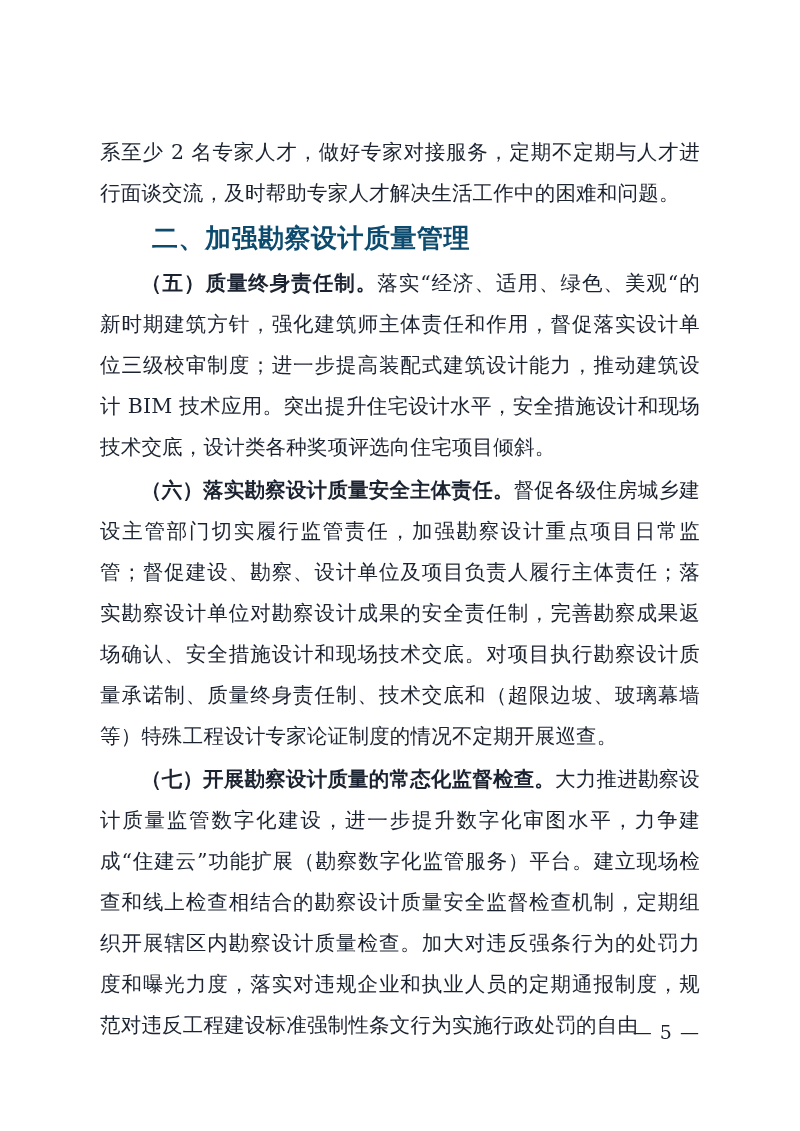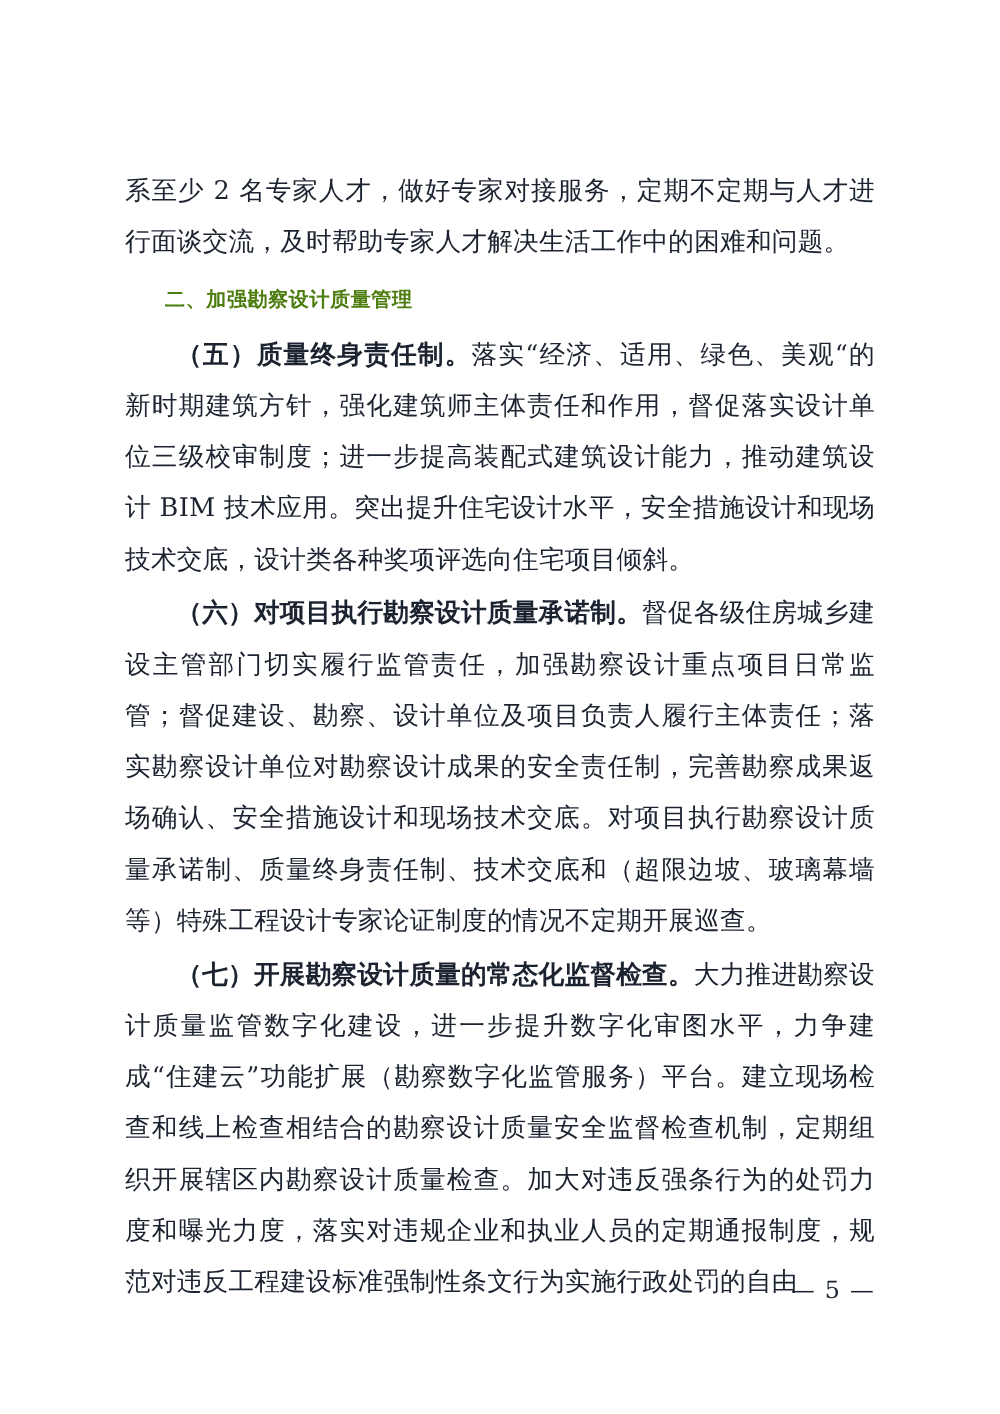--- a/index.html
+++ b/index.html
@@ -30,26 +30,26 @@
     text-align: justify;
     text-justify: inter-ideograph;
     letter-spacing: 0.2px;
     color: #1c2330;
   }
   p.indent {
     text-indent: 2em;
   }
   h2.section-heading {
     margin: 6px 0 2px 0;
-    font-size: 16px;
+    font-size: 26px;
     line-height: 41px;
     font-weight: bold;
     text-indent: 2em;
-    font-family: Liberation Serif, serif;
-    color: #4d7c0f;
+    font-family: Liberation Mono, monospace;
+    color: #0c4a6e;
     letter-spacing: 0.5px;
   }
   .lead-bold {
     font-weight: bold;
     font-family: "DejaVu Sans", "Liberation Sans", sans-serif;
   }
   .page-number {
     position: absolute;
     right: 100px;
     bottom: 88px;
@@ -64,20 +64,20 @@
 
 <div class="page">
   <div class="content">
 
     <p class="body-par">系至少 2 名专家人才，做好专家对接服务，定期不定期与人才进行面谈交流，及时帮助专家人才解决生活工作中的困难和问题。</p>
 
     <h2 class="section-heading">二、加强勘察设计质量管理</h2>
 
     <p class="body-par indent"><span class="lead-bold">（五）质量终身责任制。</span><span>落实“经济、适用、绿色、美观“的新时期建筑方针，强化建筑师主体责任和作用，督促落实设计单位三级校审制度；进一步提高装配式建筑设计能力，推动建筑设计 BIM 技术应用。突出提升住宅设计水平，安全措施设计和现场技术交底，设计类各种奖项评选向住宅项目倾斜。</span></p>
 
-    <p class="body-par indent"><span class="lead-bold">（六）对项目执行勘察设计质量承诺制。</span><span>督促各级住房城乡建设主管部门切实履行监管责任，加强勘察设计重点项目日常监管；督促建设、勘察、设计单位及项目负责人履行主体责任；落实勘察设计单位对勘察设计成果的安全责任制，完善勘察成果返场确认、安全措施设计和现场技术交底。对项目执行勘察设计质量承诺制、质量终身责任制、技术交底和（超限边坡、玻璃幕墙等）特殊工程设计专家论证制度的情况不定期开展巡查。</span></p>
+    <p class="body-par indent"><span class="lead-bold">（六）落实勘察设计质量安全主体责任。</span><span>督促各级住房城乡建设主管部门切实履行监管责任，加强勘察设计重点项目日常监管；督促建设、勘察、设计单位及项目负责人履行主体责任；落实勘察设计单位对勘察设计成果的安全责任制，完善勘察成果返场确认、安全措施设计和现场技术交底。对项目执行勘察设计质量承诺制、质量终身责任制、技术交底和（超限边坡、玻璃幕墙等）特殊工程设计专家论证制度的情况不定期开展巡查。</span></p>
 
     <p class="body-par indent"><span class="lead-bold">（七）开展勘察设计质量的常态化监督检查。</span><span>大力推进勘察设计质量监管数字化建设，进一步提升数字化审图水平，力争建成“住建云”功能扩展（勘察数字化监管服务）平台。建立现场检查和线上检查相结合的勘察设计质量安全监督检查机制，定期组织开展辖区内勘察设计质量检查。加大对违反强条行为的处罚力度和曝光力度，落实对违规企业和执业人员的定期通报制度，规范对违反工程建设标准强制性条文行为实施行政处罚的自由</span></p>
 
   </div>
 
   <div class="page-number">— 5 —</div>
 </div>
 
 </body></html>

